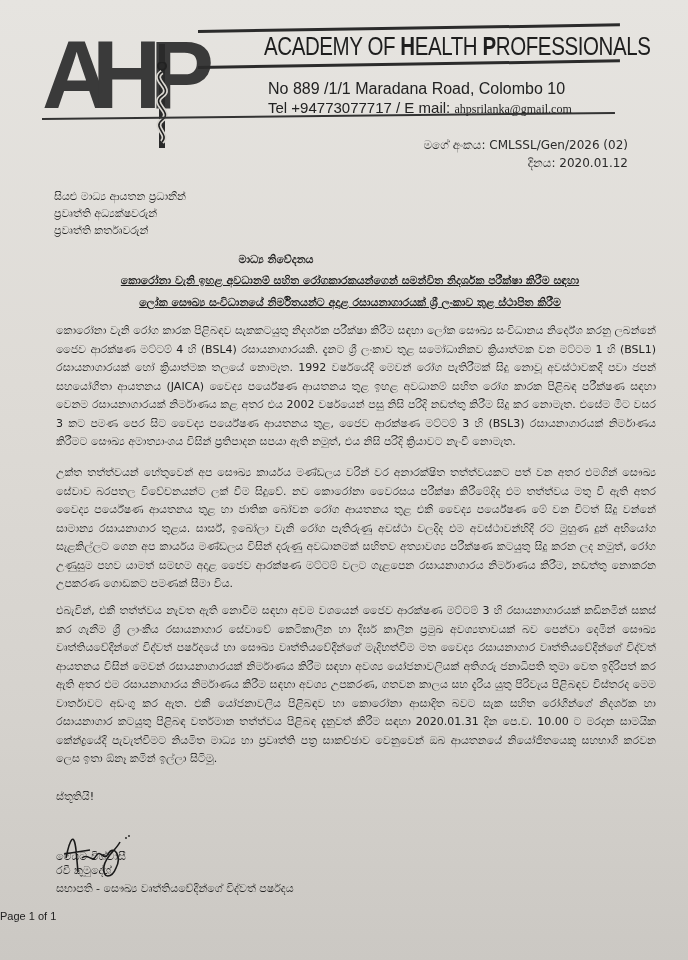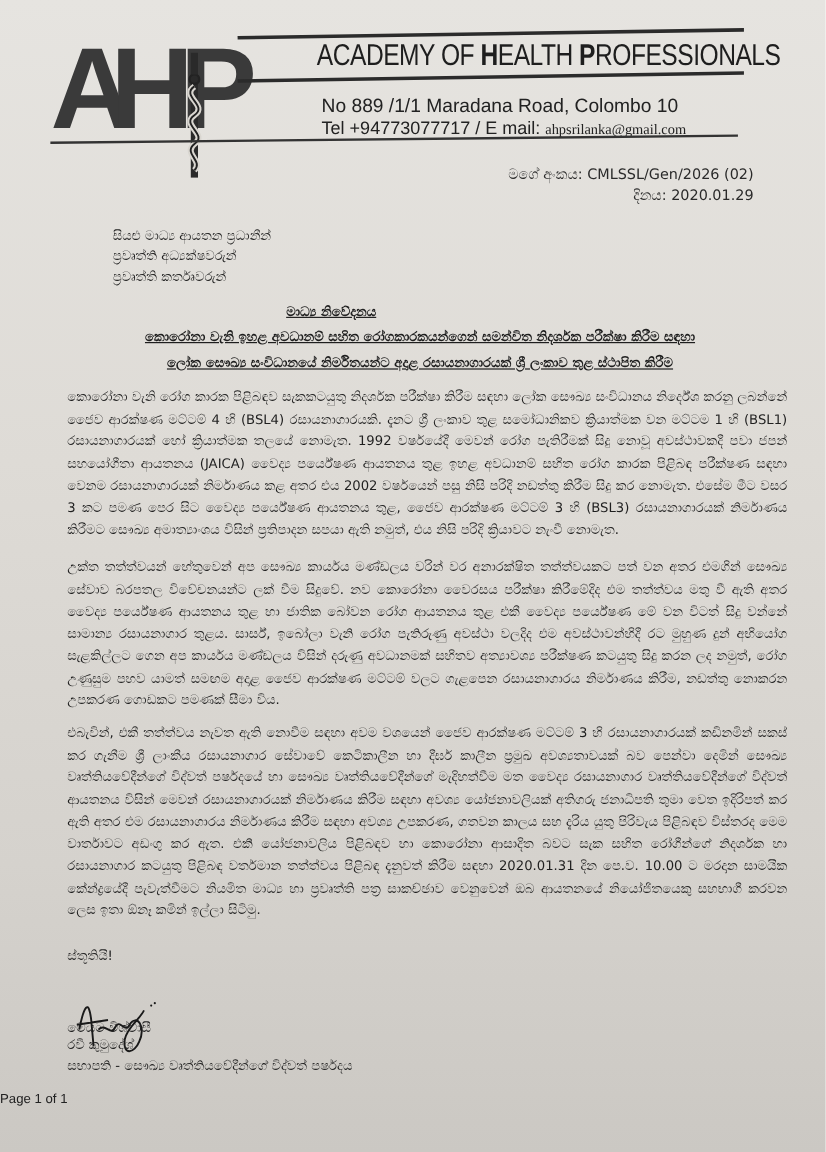--- a/index.html
+++ b/index.html
@@ -22,23 +22,23 @@
   .head-bar { position:absolute; left:198px; width:422px; height:3px; background:#2b2b2b; }
   .org-name { position:absolute; left:264px; top:32px; font-family:"Liberation Sans", sans-serif; font-size:25px; letter-spacing:-0.5px; color:#1e1e1e; transform:scaleX(0.82); transform-origin:left; white-space:nowrap; }
   .org-name b { font-weight:bold; }
   .addr { position:absolute; left:268px; top:80px; font-family:"Liberation Sans", sans-serif; font-size:16px; color:#222; white-space:nowrap; }
   .contact { position:absolute; left:268px; top:99px; font-family:"Liberation Sans", sans-serif; font-size:15px; color:#222; white-space:nowrap; }
   .contact .mail { font-size:12px;font-family:Liberation Serif, serif; }
   .bottom-rule { position:absolute; left:42px; top:118px; width:573px; height:2px; background:#333; transform:rotate(-0.6deg); transform-origin:left; }
   
   .ref { position:absolute; right:60px; font-family:"DejaVu Sans", sans-serif; font-size:12px; color:#2a2a2a; text-align:right; white-space:nowrap; }
   
-  .addressees { position:absolute; left:54px; top:188px; font-size:11px; line-height:17px; color:#222;margin-left:40px; }
+  .addressees { position:absolute; left:54px; top:188px; font-size:11px; line-height:17px; color:#222; }
   
-  .subject-label { position:absolute; left:0; width:552px; top:253px; text-align:center; font-size:11px; font-weight:bold; text-decoration:underline; color:#222; }
+  .subject-label { position:absolute; left:0; width:552px; top:253px; text-align:center; font-size:11px; font-weight:bold; color:#222; }
   .subject-line { position:absolute; left:20px; width:660px; text-align:center; font-size:11px; font-weight:bold; text-decoration:underline; color:#1e1e1e; white-space:nowrap; }
   
   .para { position:absolute; left:56px; width:600px; font-size:11px; line-height:18.5px; color:#1f1f1f; text-align:justify; }
   .closing { position:absolute; left:56px; font-size:11px; line-height:18px; color:#222; }
   .signature { position:absolute; left:60px; top:828px; width:70px; height:54px; }
   .page-no { position:absolute; left:0; width:628px; top:910px; text-align:left; font-family:"Liberation Sans", sans-serif; font-size:11px; color:#222; }
 </style>
 </head>
 <body>
 
@@ -63,21 +63,21 @@
   <div class="head-bar" style="top:66px; left:198px; width:422px; transform:rotate(-0.9deg); transform-origin:left;"></div>
 
   <div class="addr">No 889 /1/1 Maradana Road, Colombo 10</div>
   <div class="contact">
     <span>Tel +94773077717 / E mail:</span>
     <span class="mail">ahpsrilanka@gmail.com</span>
   </div>
   <div class="bottom-rule"></div>
 
   <div class="ref" style="top:138px;">මගේ අංකය: CMLSSL/Gen/2026 (02)</div>
-  <div class="ref" style="top:156px;">දිනය: 2020.01.29</div>
+  <div class="ref" style="top:156px;">දිනය: 2020.01.12</div>
 
   <div class="addressees">
     <div>සියළු මාධ්‍ය ආයතන ප්‍රධානීන්</div>
     <div>ප්‍රවෘත්ති අධ්‍යක්ෂවරුන්</div>
     <div>ප්‍රවෘත්ති කර්තෘවරුන්</div>
   </div>
 
   <div class="subject-label">මාධ්‍ය නිවේදනය</div>
   <div class="subject-line" style="top:274px;">කොරෝනා වැනි ඉහළ අවධානම් සහිත රෝගකාරකයන්ගෙන් සමන්විත නිදර්ශක පරීක්ෂා කිරීම සඳහා</div>
   <div class="subject-line" style="top:296px;">ලෝක සෞඛ්‍ය සංවිධානයේ නිර්මිතයන්ට අදාළ රසායනාගාරයක් ශ්‍රී ලංකාව තුළ ස්ථාපිත කිරීම</div>

